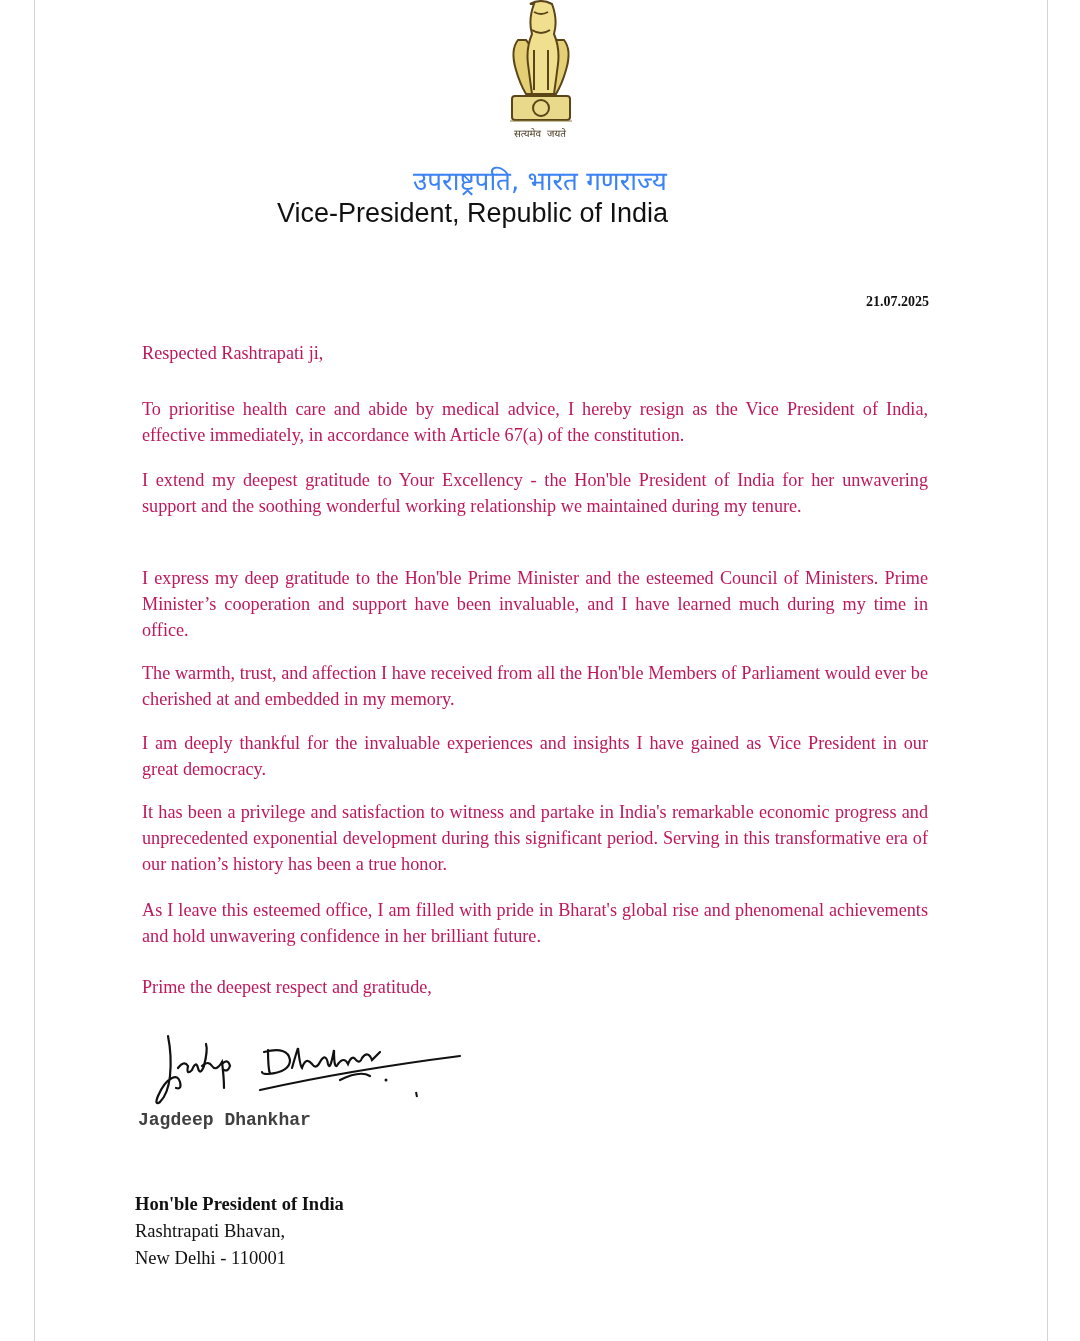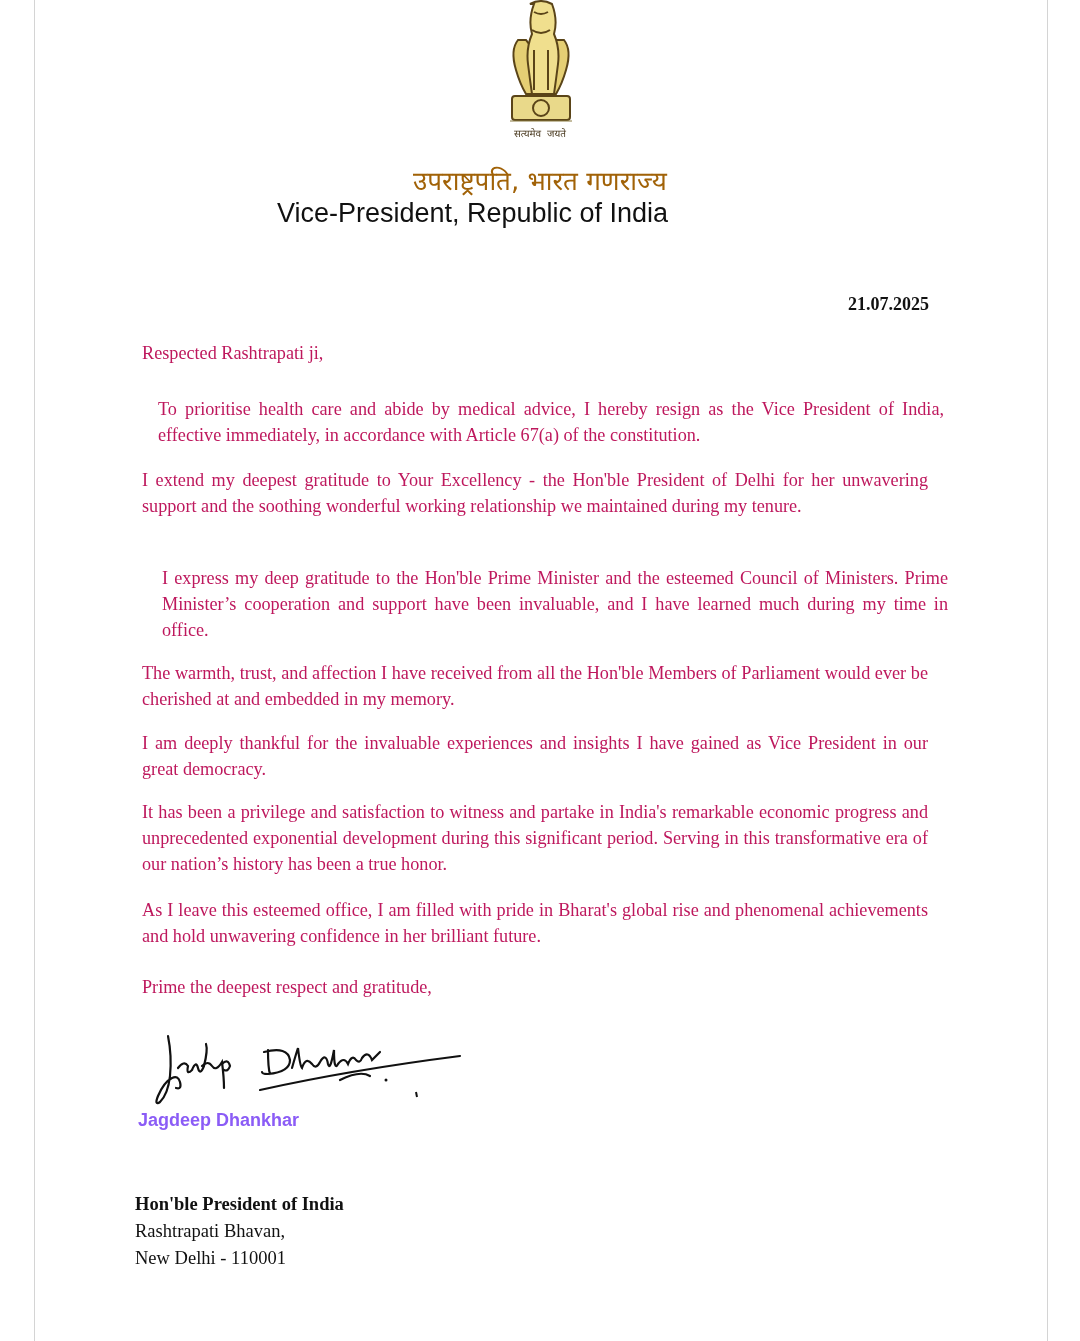--- a/index.html
+++ b/index.html
@@ -9,49 +9,49 @@
     border-left: 1px solid #d4d4d4; border-right: 1px solid #d4d4d4;
     background: #ffffff;
   }
   .emblem { position: absolute; left: 498px; top: 0; width: 86px; height: 124px; }
   .motto {
     position: absolute; left: 480px; top: 126px; width: 120px; text-align: center;
     font-family: Liberation Mono, monospace; font-size: 10px; color: #4a3a20;
   }
   .hdr-hi {
     position: absolute; left: 0; top: 162px; width: 1080px; text-align: center;
-    font-family: "DejaVu Sans", sans-serif; font-size: 26px; color: #a16207;
+    font-family: "DejaVu Sans", sans-serif; font-size: 26px; color: #3b82f6;
   }
   .hdr-en {
     position: absolute; left: 0; top: 198px; width: 867px; text-align: center;
     font-family: "Liberation Sans", sans-serif; font-size: 27px; color: #111;
     padding-left: 78px; box-sizing: border-box;
   }
   .date {
     position: absolute; right: 151px; top: 294px;
-    font-family: "Liberation Serif", serif; font-weight: bold; font-size: 18px; color: #111;
+    font-family: "Liberation Serif", serif; font-weight: bold; font-size: 14px; color: #111;
   }
   .letter {
     position: absolute; left: 142px; width: 786px;
     font-family: "Liberation Serif", serif; font-size: 18.2px; line-height: 26px; color: #be185d;
     text-align: justify;
   }
   .salutation { top: 340px; }
-  .p1 { top: 396px; margin-left: 16px; }
+  .p1 { top: 396px; }
   .p2 { top: 467px; }
-  .p3 { top: 565px; margin-left: 20px; }
+  .p3 { top: 565px; }
   .p4 { top: 660px; }
   .p5 { top: 730px; }
   .p6 { top: 799px; }
   .p7 { top: 897px; }
   .closing { top: 974px; }
   .sig { position: absolute; left: 150px; top: 1028px; width: 330px; height: 80px; }
   .signame {
     position: absolute; left: 138px; top: 1110px;
-    font-family: Liberation Sans, sans-serif; font-weight: bold; font-size: 18px; color: #8b5cf6;
+    font-family: Liberation Mono, monospace; font-weight: bold; font-size: 18px; color: #404040;
   }
   .addr {
     position: absolute; left: 135px; top: 1191px;
     font-family: "Liberation Serif", serif; font-size: 18.5px; line-height: 27px; color: #111;
   }
   .addr .l0 { font-weight: bold; text-align: right; }
 </style>
 </head>
 <body>
 
@@ -68,21 +68,21 @@
 </svg>
 <div class="motto">सत्यमेव जयते</div>
 
 <div class="hdr-hi">उपराष्ट्रपति, भारत गणराज्य</div>
 <div class="hdr-en">Vice-President, Republic of India</div>
 
 <div class="date">21.07.2025</div>
 
 <div class="letter salutation">Respected Rashtrapati ji,</div>
 <div class="letter p1">To prioritise health care and abide by medical advice, I hereby resign as the Vice President of India, effective immediately, in accordance with Article 67(a) of the constitution.</div>
-<div class="letter p2">I extend my deepest gratitude to Your Excellency - the Hon'ble President of Delhi for her unwavering support and the soothing wonderful working relationship we maintained during my tenure.</div>
+<div class="letter p2">I extend my deepest gratitude to Your Excellency - the Hon'ble President of India for her unwavering support and the soothing wonderful working relationship we maintained during my tenure.</div>
 <div class="letter p3">I express my deep gratitude to the Hon'ble Prime Minister and the esteemed Council of Ministers. Prime Minister’s cooperation and support have been invaluable, and I have learned much during my time in office.</div>
 <div class="letter p4">The warmth, trust, and affection I have received from all the Hon'ble Members of Parliament would ever be cherished at and embedded in my memory.</div>
 <div class="letter p5">I am deeply thankful for the invaluable experiences and insights I have gained as Vice President in our great democracy.</div>
 <div class="letter p6">It has been a privilege and satisfaction to witness and partake in India's remarkable economic progress and unprecedented exponential development during this significant period. Serving in this transformative era of our nation’s history has been a true honor.</div>
 <div class="letter p7">As I leave this esteemed office, I am filled with pride in Bharat's global rise and phenomenal achievements and hold unwavering confidence in her brilliant future.</div>
 <div class="letter closing">Prime the deepest respect and gratitude,</div>
 
 <svg class="sig" viewBox="0 0 330 80">
   <g fill="none" stroke="#111" stroke-width="2.2" stroke-linecap="round">
     <path d="M18 8 q4 20 2 40 q-2 18 -10 26 q-6 4 -2 -6 q6 -14 14 -18 q6 -3 8 4 q2 8 -4 6"></path>

